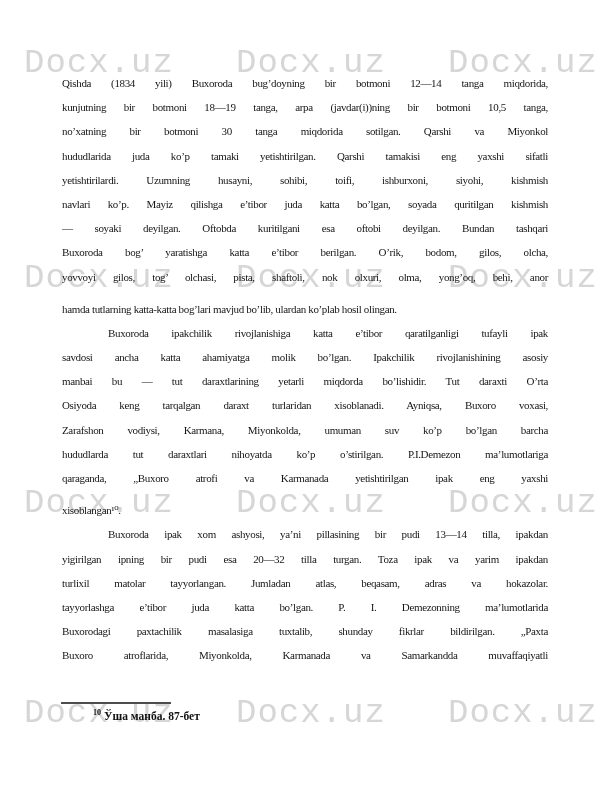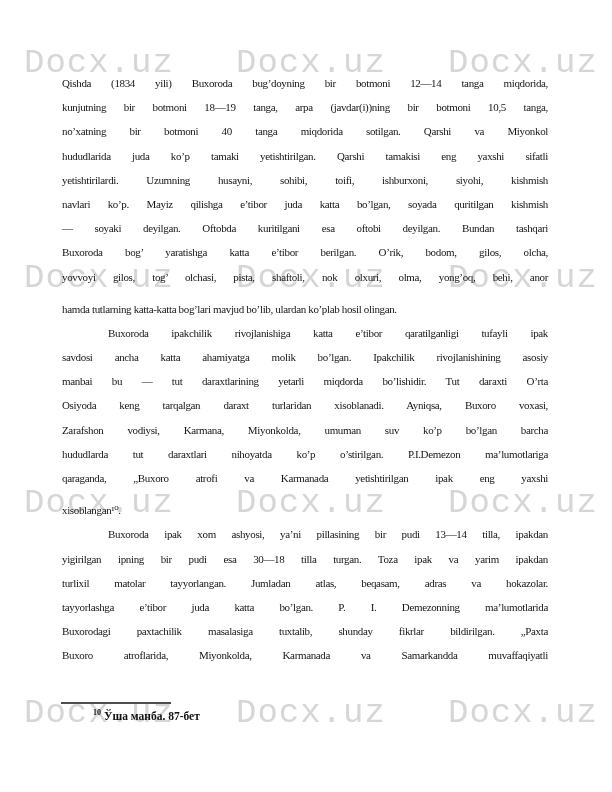--- a/index.html
+++ b/index.html
@@ -94,38 +94,38 @@
       <span class="wm" style="left: 24px; top: 483px; color: rgb(214, 214, 214);">Docx.uz</span>
       <span class="wm" style="left: 236px; top: 483px; color: rgb(214, 214, 214);">Docx.uz</span>
       <span class="wm" style="left: 448px; top: 483px; color: rgb(214, 214, 214);">Docx.uz</span>
       <span class="wm" style="left: 24px; top: 693px; color: rgb(214, 214, 214);">Docx.uz</span>
       <span class="wm" style="left: 236px; top: 693px; color: rgb(214, 214, 214);">Docx.uz</span>
       <span class="wm" style="left: 448px; top: 693px; color: rgb(214, 214, 214);">Docx.uz</span>
     </div>
   <div class="body-text" id="bodyText">
       <div class="line">Qishda (1834 yili) Buxoroda bug’doyning bir botmoni 12—14 tanga miqdorida,</div>
       <div class="line">kunjutning bir botmoni 18—19 tanga, arpa (javdar(i))ning bir botmoni 10,5 tanga,</div>
-      <div class="line">no’xatning bir botmoni 40 tanga miqdorida sotilgan. Qarshi va Miyonkol</div>
+      <div class="line">no’xatning bir botmoni 30 tanga miqdorida sotilgan. Qarshi va Miyonkol</div>
       <div class="line">hududlarida juda ko’p tamaki yetishtirilgan. Qarshi tamakisi eng yaxshi sifatli</div>
       <div class="line">yetishtirilardi. Uzumning husayni, sohibi, toifi, ishburxoni, siyohi, kishmish</div>
       <div class="line">navlari ko’p. Mayiz qilishga e’tibor juda katta bo’lgan, soyada quritilgan kishmish</div>
       <div class="line">— soyaki deyilgan. Oftobda kuritilgani esa oftobi deyilgan. Bundan tashqari</div>
       <div class="line">Buxoroda bog’ yaratishga katta e’tibor berilgan. O’rik, bodom, gilos, olcha,</div>
       <div class="line">yovvoyi gilos, tog’ olchasi, pista, shaftoli, nok olxuri, olma, yong’oq, behi, anor</div>
       <div class="line para-last">hamda tutlarning katta-katta bog’lari mavjud bo’lib, ulardan ko’plab hosil olingan.</div>
       <div class="line indent">Buxoroda ipakchilik rivojlanishiga katta e’tibor qaratilganligi tufayli ipak</div>
       <div class="line">savdosi ancha katta ahamiyatga molik bo’lgan. Ipakchilik rivojlanishining asosiy</div>
       <div class="line">manbai bu — tut daraxtlarining yetarli miqdorda bo’lishidir. Tut daraxti O’rta</div>
       <div class="line">Osiyoda keng tarqalgan daraxt turlaridan xisoblanadi. Ayniqsa, Buxoro voxasi,</div>
       <div class="line">Zarafshon vodiysi, Karmana, Miyonkolda, umuman suv ko’p bo’lgan barcha</div>
       <div class="line">hududlarda tut daraxtlari nihoyatda ko’p o’stirilgan. P.I.Demezon ma’lumotlariga</div>
       <div class="line">qaraganda, „Buxoro atrofi va Karmanada yetishtirilgan ipak eng yaxshi</div>
       <div class="line para-last">xisoblangan¹⁰.</div>
       <div class="line indent">Buxoroda ipak xom ashyosi, ya’ni pillasining bir pudi 13—14 tilla, ipakdan</div>
-      <div class="line">yigirilgan ipning bir pudi esa 30—18 tilla turgan. Toza ipak va yarim ipakdan</div>
+      <div class="line">yigirilgan ipning bir pudi esa 20—32 tilla turgan. Toza ipak va yarim ipakdan</div>
       <div class="line">turlixil matolar tayyorlangan. Jumladan atlas, beqasam, adras va hokazolar.</div>
       <div class="line">tayyorlashga e’tibor juda katta bo’lgan. P. I. Demezonning ma’lumotlarida</div>
       <div class="line">Buxorodagi paxtachilik masalasiga tuxtalib, shunday fikrlar bildirilgan. „Paxta</div>
       <div class="line">Buxoro atroflarida, Miyonkolda, Karmanada va Samarkandda muvaffaqiyatli</div>
     </div>
   <div class="footnote-sep"></div>
   <div class="footnote">
     <sup>10</sup><span>Ўша манба. 87-бет</span>
   </div>
 </div>

